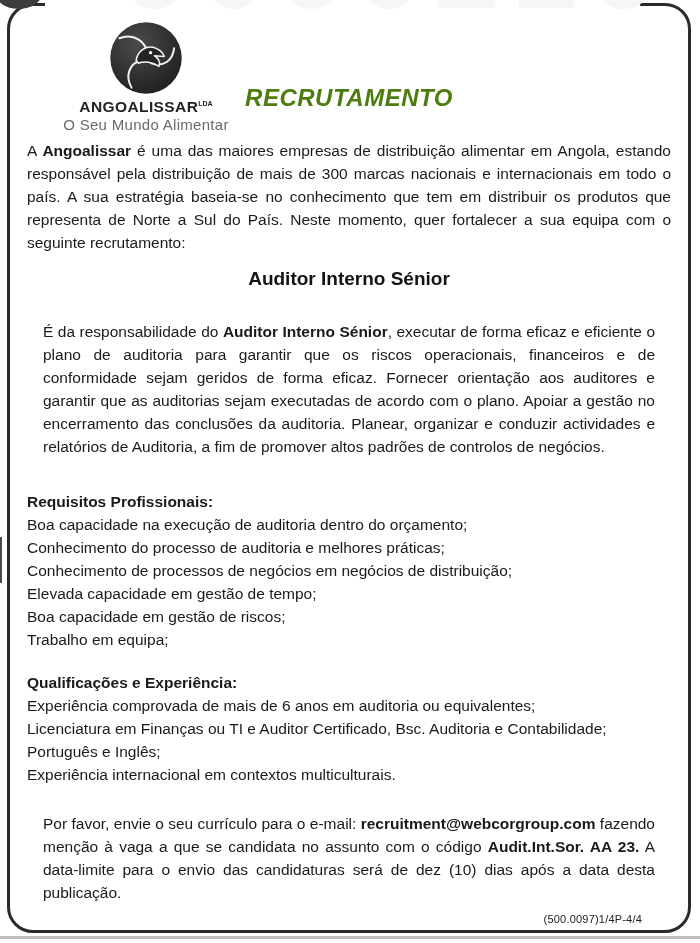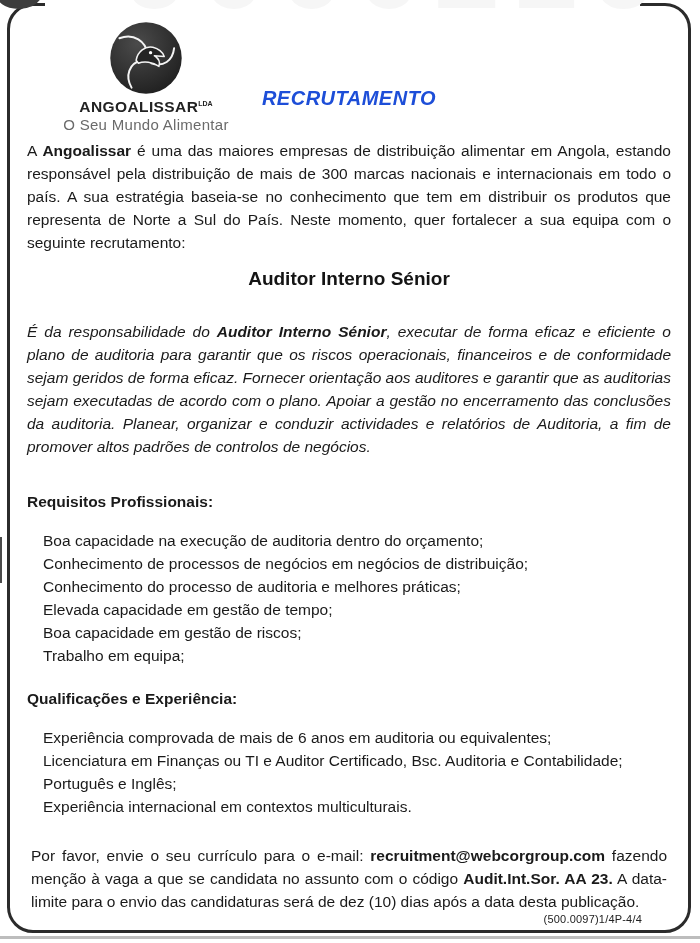--- a/index.html
+++ b/index.html
@@ -34,32 +34,32 @@
   }
 
   .doc-header{position:relative;height:133px;}
   .logo-block{position:absolute;left:30px;top:14px;width:178px;text-align:center;line-height:1;}
   .logo-block svg{display:block;margin:0 auto;}
   .brand{font-weight:700;font-size:15.5px;letter-spacing:0.4px;margin-top:3px;color:#222;}
   .brand-suffix{font-size:7px;font-weight:700;vertical-align:super;letter-spacing:0;}
   .tagline{font-size:15px;color:#6a6a6a;margin-top:2px;letter-spacing:0.3px;}
   .recruit-title{
     position:absolute;left:0;right:0;top:80px;text-align:center;
-    font-size:20px;line-height:24px;font-weight:700;font-style:italic;letter-spacing:0.5px;color:#1d4ed8;
+    font-size:24px;line-height:24px;font-weight:700;font-style:italic;letter-spacing:0.5px;color:#4d7c0f;
   }
 
   .bodytext{font-size:15.5px;line-height:23px;}
   p.intro{margin:0;text-align:justify;}
   h2.position{margin:13px 0 0;font-size:19px;line-height:24px;text-align:center;font-weight:700;color:#141414;}
-  p.desc{margin:29px 0 0;text-align:justify;font-style:italic;}
+  p.desc{margin:29px 16px 0;text-align:justify;}
   h3.sect{margin:32px 0 0;font-size:15.5px;line-height:23px;font-weight:700;}
   h3.sect.qual{margin-top:20px;}
-  ul.plain{margin:16px;padding:0;list-style:none;}
+  ul.plain{margin:0;padding:0;list-style:none;}
   ul.plain li{line-height:23px;text-align:left;}
-  p.closing{margin:26px 4px 0;text-align:justify;}
+  p.closing{margin:26px 16px 0;text-align:justify;}
   .ref{position:absolute;right:46px;bottom:5px;font-size:11px;letter-spacing:0.2px;color:#222;text-align:right;}
 
   
   .bottom-line{position:absolute;left:0;top:936px;width:700px;height:3px;background:#bdbdbd;z-index:1;}
   .left-artifact{position:absolute;left:0;top:537px;width:2px;height:46px;background:#4a4a4a;z-index:4;}
 </style>
 </head>
 <body>
 
 <div class="watermark">
@@ -100,22 +100,22 @@
   <div class="bodytext">
     <p class="intro"><span>A </span><span class="b">Angoalissar</span><span> é uma das maiores empresas de distribuição alimentar em Angola, estando responsável pela distribuição de mais de 300 marcas nacionais e internacionais em todo o país. A sua estratégia baseia-se no conhecimento que tem em distribuir os produtos que representa de Norte a Sul do País. Neste momento, quer fortalecer a sua equipa com o seguinte recrutamento:</span></p>
 
     <h2 class="position">Auditor Interno Sénior</h2>
 
     <p class="desc"><span>É da responsabilidade do </span><span class="b">Auditor Interno Sénior</span><span>, executar de forma eficaz e eficiente o plano de auditoria para garantir que os riscos operacionais, financeiros e de conformidade sejam geridos de forma eficaz. Fornecer orientação aos auditores e garantir que as auditorias sejam executadas de acordo com o plano. Apoiar a gestão no encerramento das conclusões da auditoria. Planear, organizar e conduzir actividades e relatórios de Auditoria, a fim de promover altos padrões de controlos de negócios.</span></p>
 
     <h3 class="sect">Requisitos Profissionais:</h3>
     <ul class="plain">
       <li><span>Boa capacidade na execução de auditoria dentro do orçamento;</span></li>
+      <li><span>Conhecimento do processo de auditoria e melhores práticas;</span></li>
       <li><span>Conhecimento de processos de negócios em negócios de distribuição;</span></li>
-      <li><span>Conhecimento do processo de auditoria e melhores práticas;</span></li>
       <li><span>Elevada capacidade em gestão de tempo;</span></li>
       <li><span>Boa capacidade em gestão de riscos;</span></li>
       <li><span>Trabalho em equipa;</span></li>
     </ul>
 
     <h3 class="sect qual">Qualificações e Experiência:</h3>
     <ul class="plain">
       <li><span>Experiência comprovada de mais de 6 anos em auditoria ou equivalentes;</span></li>
       <li><span>Licenciatura em Finanças ou TI e Auditor Certificado, Bsc. Auditoria e Contabilidade;</span></li>
       <li><span>Português e Inglês;</span></li>

